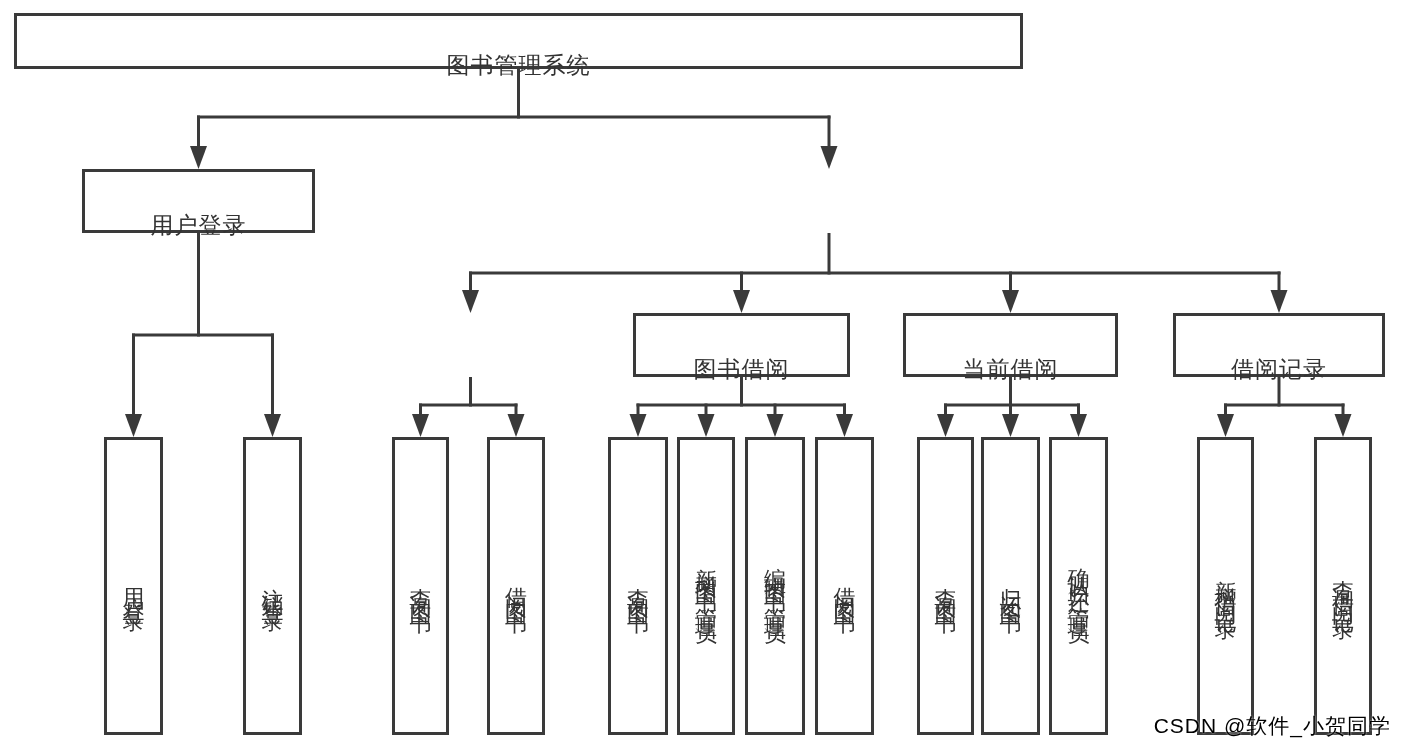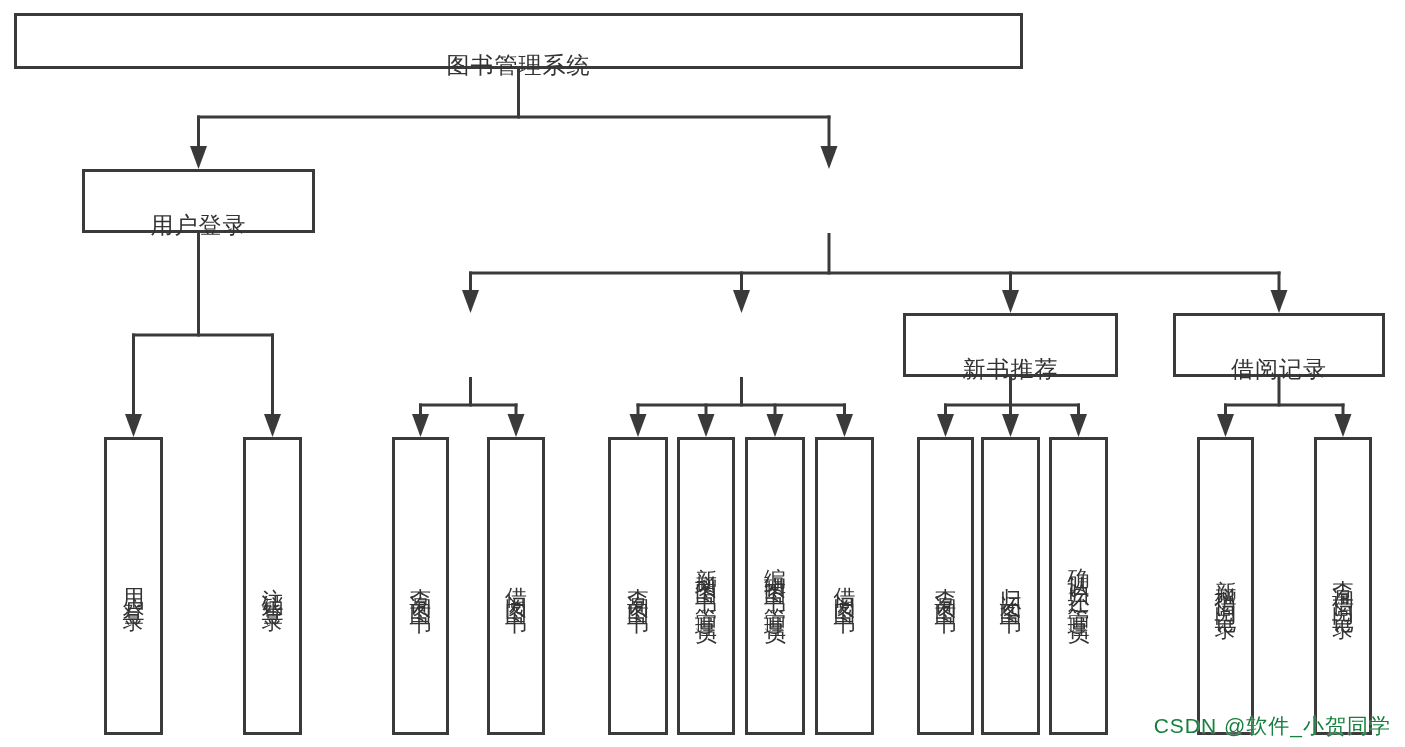--- a/index.html
+++ b/index.html
@@ -14,21 +14,21 @@
     position:absolute;box-sizing:border-box;border:3px solid #3a3a3a;background:#ffffff;
     display:flex;align-items:center;justify-content:center;text-align:center;
   }
   .b.h span{font-size:23px;letter-spacing:1px;color:#333333;white-space:nowrap;margin-top:48px;}
   .b.v span{
     writing-mode:vertical-rl;text-orientation:mixed;
     font-size:22px;letter-spacing:8px;line-height:1;color:#333333;white-space:nowrap;
   }
   .watermark{
     position:absolute;right:14px;top:712px;z-index:5;
-    font-size:21px;letter-spacing:1px;color:#15803d;
+    font-size:21px;letter-spacing:1px;color:#000000;
     text-shadow:0 0 2px #ffffff;white-space:nowrap;
   }
 </style>
 </head>
 <body>
 
 <div class="stage">
 
   <svg class="wires" viewBox="0 0 1405 747" xmlns="http://www.w3.org/2000/svg">
 
@@ -93,22 +93,25 @@
   </svg>
 
   <div class="b h" style="left:14px;top:13px;width:1009px;height:56px">
     <span>图书管理系统</span>
   </div>
 
   <div class="b h" style="left:82px;top:169px;width:233px;height:64px">
     <span>用户登录</span>
   </div>
 
+  <div class="b h" style="left:633px;top:313px;width:217px;height:64px">
+    <span>图书借阅</span>
+  </div>
   <div class="b h" style="left:903px;top:313px;width:215px;height:64px">
-    <span>新书推荐</span>
+    <span>当前借阅</span>
   </div>
   <div class="b h" style="left:1173px;top:313px;width:212px;height:64px">
     <span>借阅记录</span>
   </div>
 
   <div class="b v" style="left:104px;top:437px;width:59px;height:298px">
     <span>用户登录</span>
   </div>
   <div class="b v" style="left:243px;top:437px;width:59px;height:298px">
     <span>注销登录</span>

